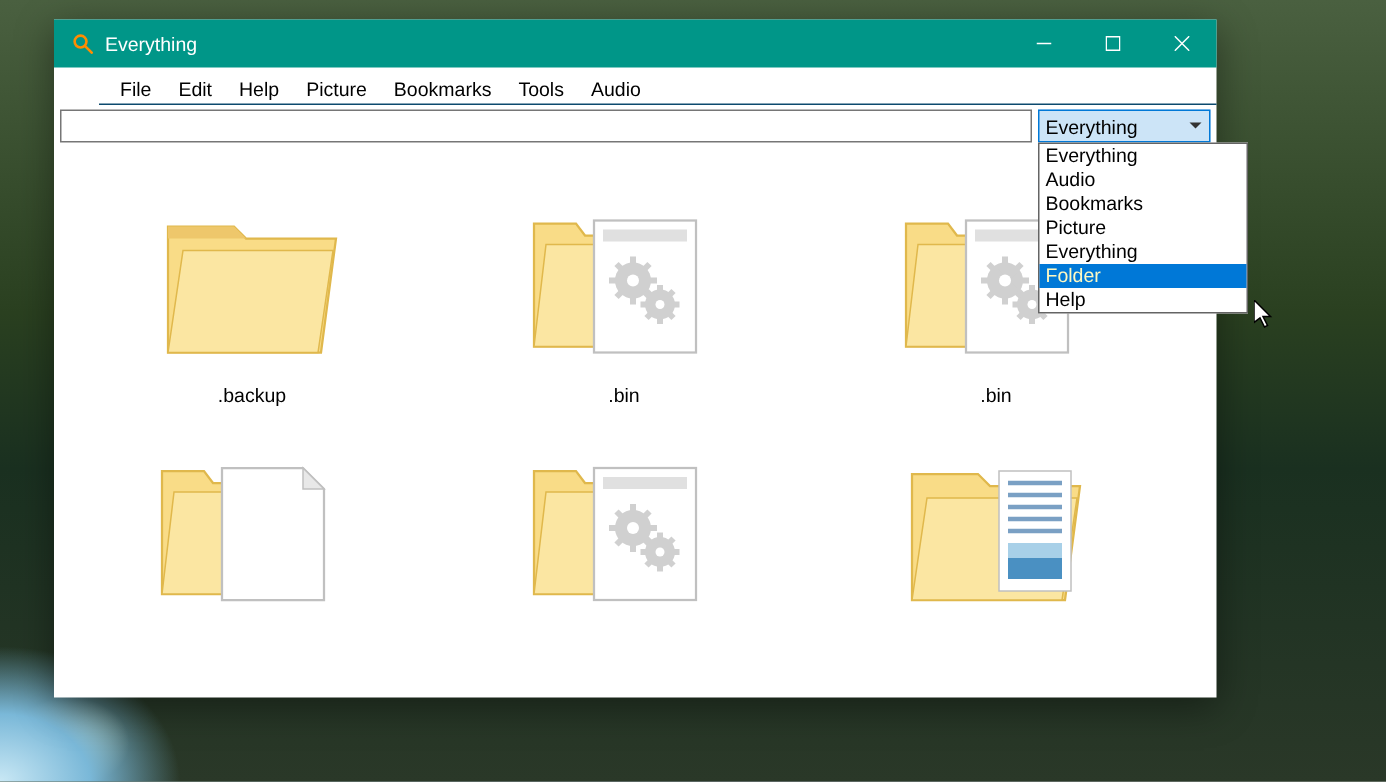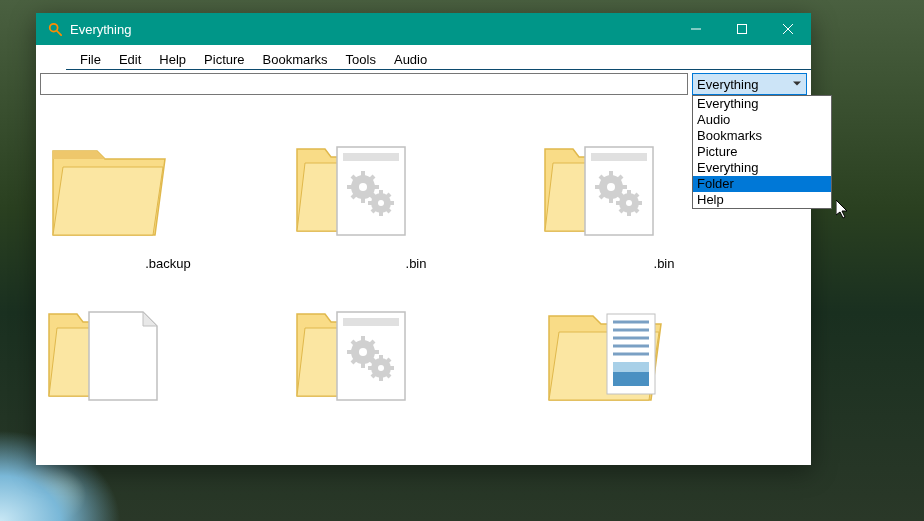--- a/index.html
+++ b/index.html
@@ -97,35 +97,36 @@
     z-index: 20;
   }
   .dropdown-item {
     padding: 0 4px;
     font-size: 13px;
     line-height: 16px;
     cursor: default;
   }
   .dropdown-item.highlighted {
     background: #0078d7;
-    color: #000000;
+    color: #fef9c3;
   }
   .content {
     flex: 1;
     overflow: auto;
     padding: 20px 8px 0 8px;
     display: flex;
     flex-wrap: wrap;
     align-content: flex-start;
     gap: 12px 0;
   }
   .file-item {
     width: 248px;
     display: flex;
     flex-direction: column;
+    align-items: center;
     gap: 8px;
   }
   .file-icon {
     width: 130px; height: 130px;
     display: flex; align-items: center; justify-content: center;
   }
   .file-label {
     font-size: 13px;
     text-align: center;
   }

